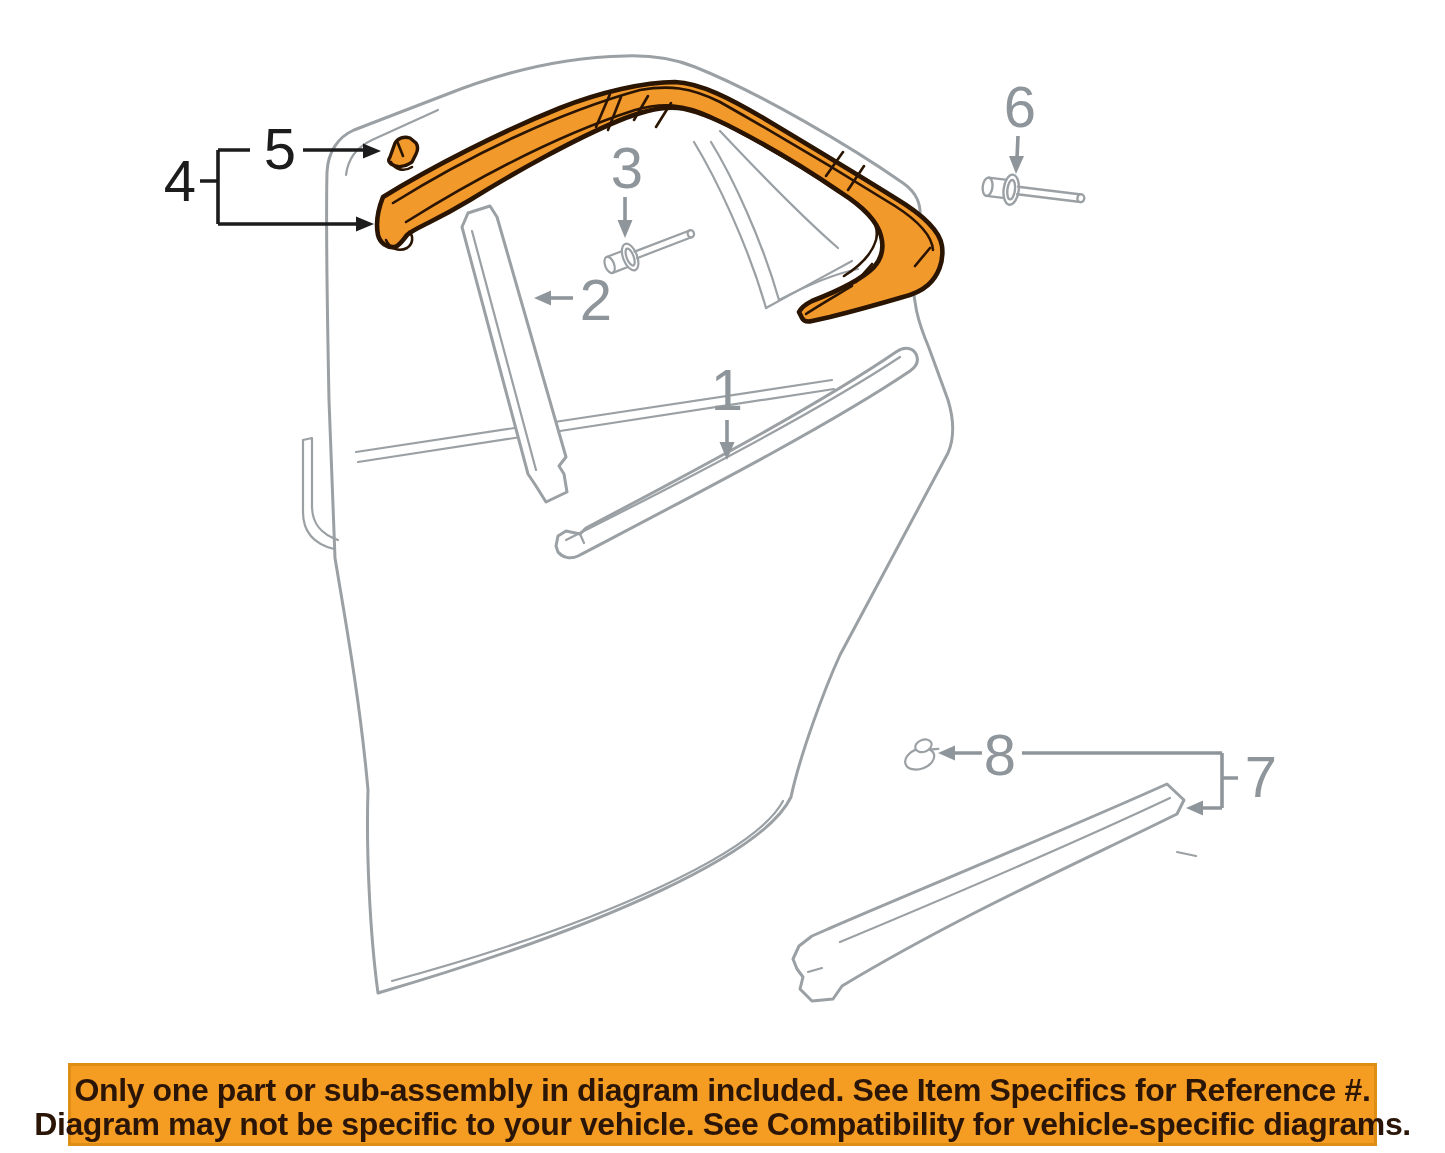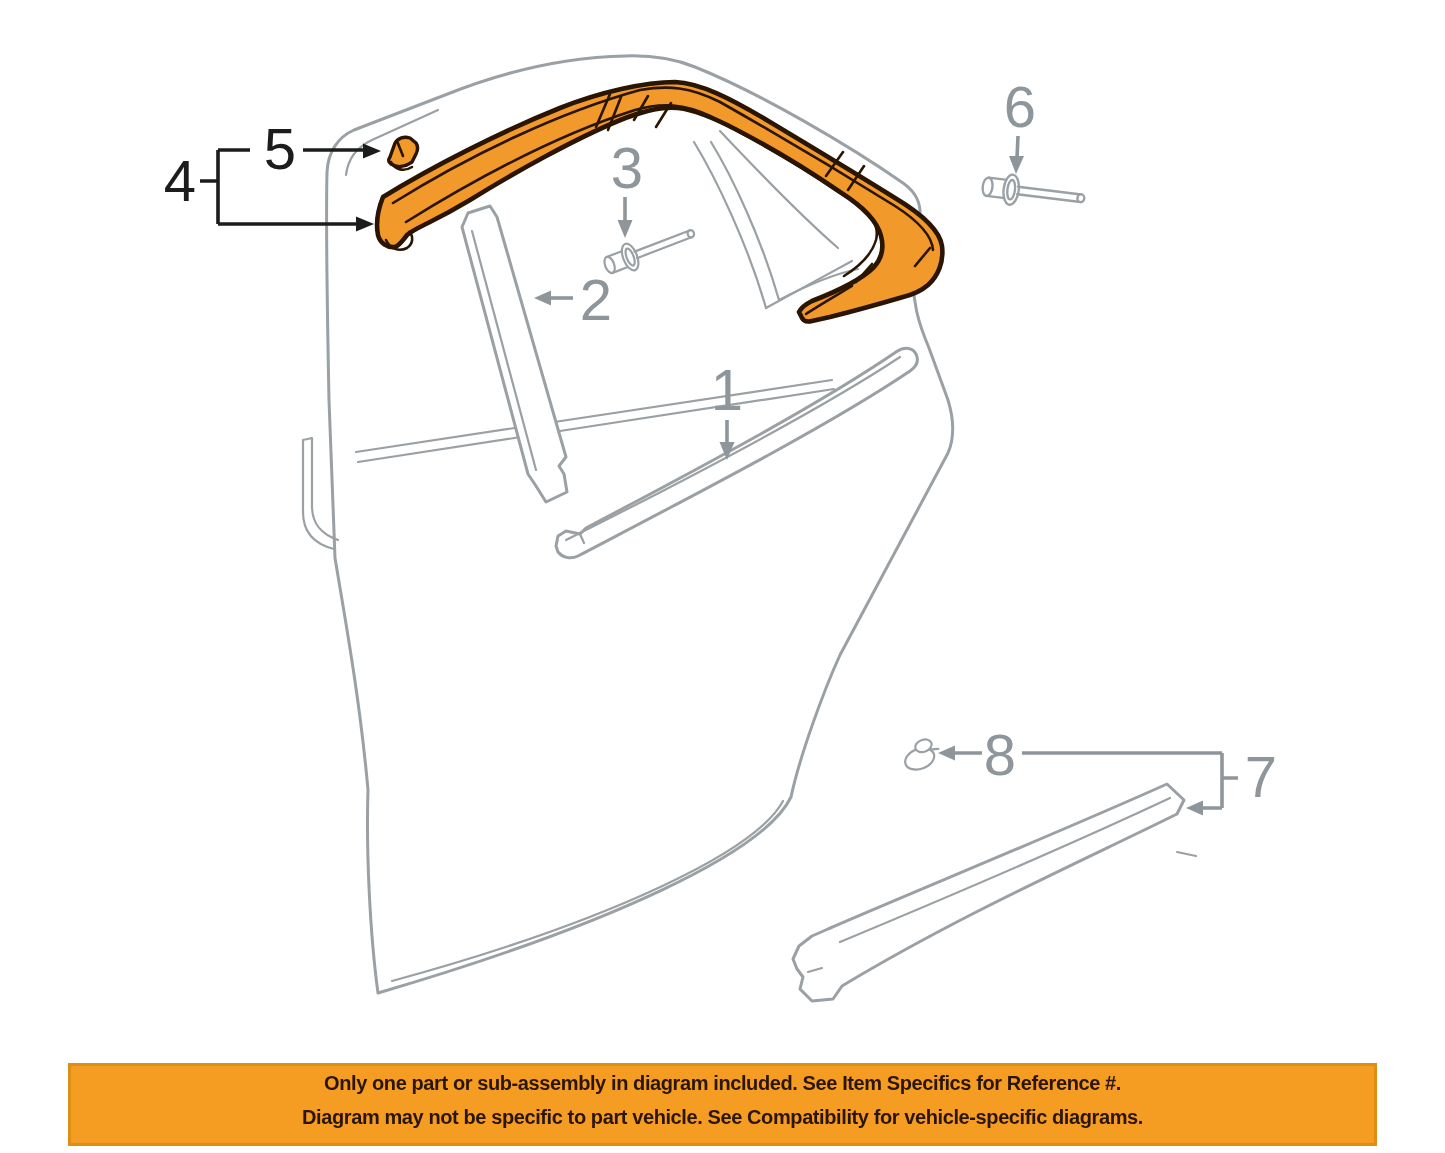--- a/index.html
+++ b/index.html
@@ -17,22 +17,22 @@
   text.lbl{font-family:"Liberation Sans",sans-serif;font-size:58px;font-weight:400;}
   .lbl-g{fill:var(--callout-gray);}
   .lbl-k{fill:var(--callout-black);}
   .aln-g{stroke:var(--callout-gray);stroke-width:3.6;fill:none;stroke-linecap:butt;}
   .aln-k{stroke:var(--callout-black);stroke-width:3.6;fill:none;stroke-linecap:butt;}
   .ah-g{fill:var(--callout-gray);stroke:none;}
   .ah-k{fill:var(--callout-black);stroke:none;}
   
   .banner{position:absolute;left:68px;top:1063px;width:1309px;height:83px;box-sizing:border-box;
           background:var(--banner-bg);border:3px solid var(--banner-border);
-          color:var(--banner-text);font-weight:bold;font-size:20px;letter-spacing:-0.4px;
-          }
+          color:var(--banner-text);font-weight:bold;font-size:32px;letter-spacing:-0.4px;
+          padding-top:7px;}
   .banner .bline{display:flex;justify-content:center;white-space:nowrap;line-height:34px;}
 </style>
 </head>
 <body>
 
 <div class="screen">
 
 <svg width="1445" height="1055" viewBox="0 0 1445 1055">
   <defs>
     <g id="rivet">
@@ -216,16 +216,16 @@
 
   <g>
     <text class="lbl lbl-g" x="1000" y="775" text-anchor="middle">8</text>
     <path class="aln-g" d="M982,753 L954,753 M1022,753 L1222,753"></path>
     <polygon class="ah-g" points="938,753 955,745.5 955,760.5"></polygon>
   </g>
 </svg>
 
 <div class="banner">
   <div class="bline">Only one part or sub-assembly in diagram included. See Item Specifics for Reference #.</div>
-  <div class="bline">Diagram may not be specific to part vehicle. See Compatibility for vehicle-specific diagrams.</div>
+  <div class="bline">Diagram may not be specific to your vehicle. See Compatibility for vehicle-specific diagrams.</div>
 </div>
 
 </div>
 
 </body></html>

